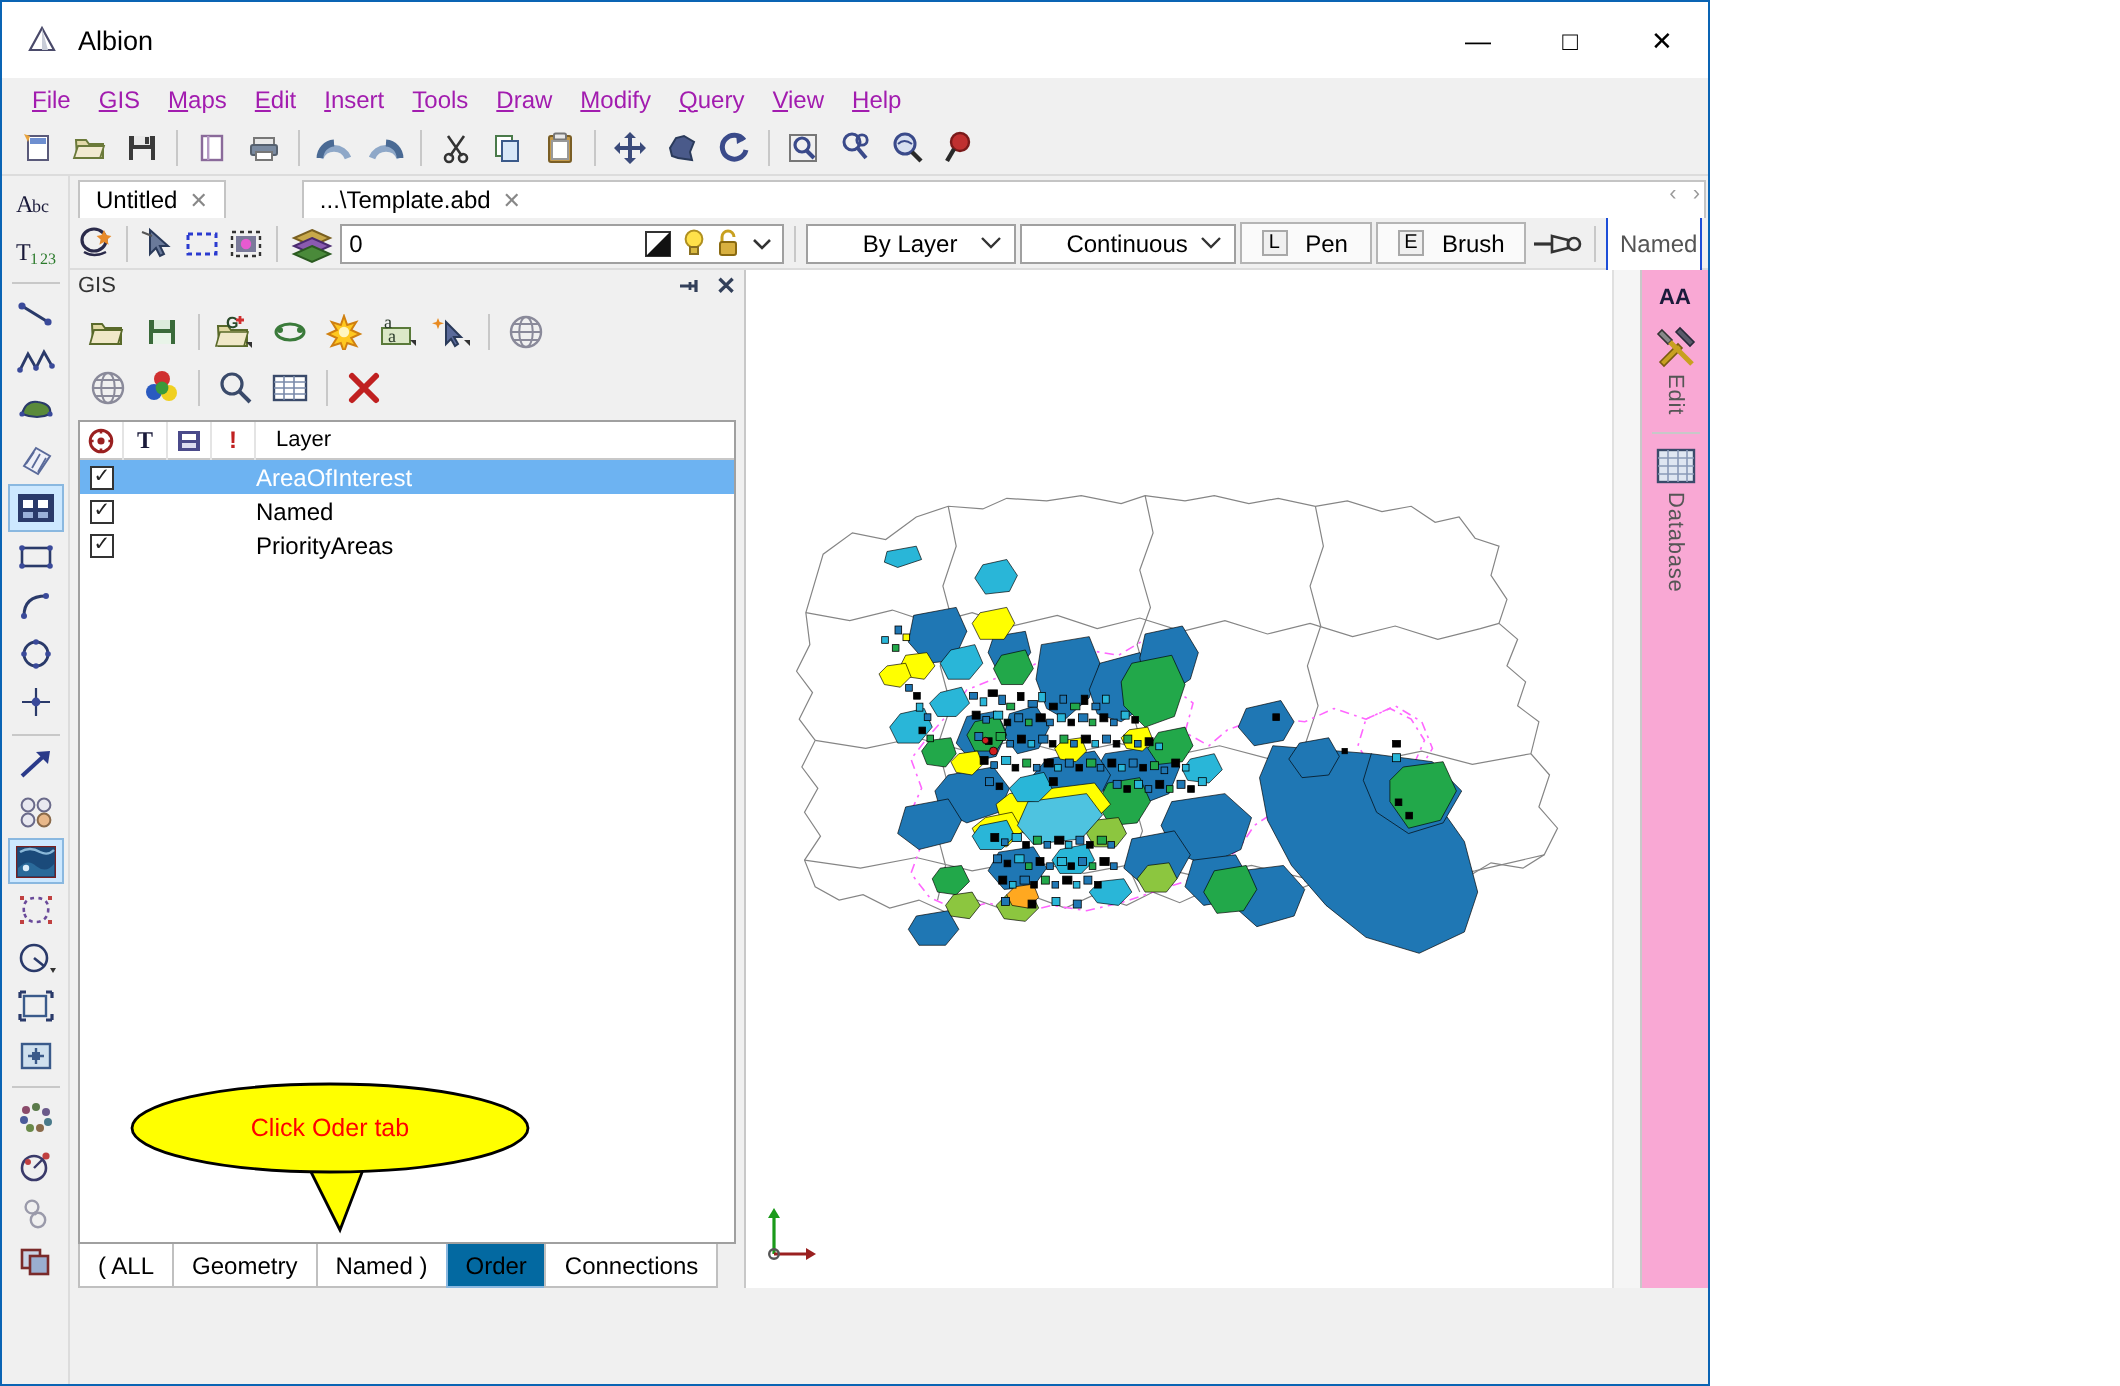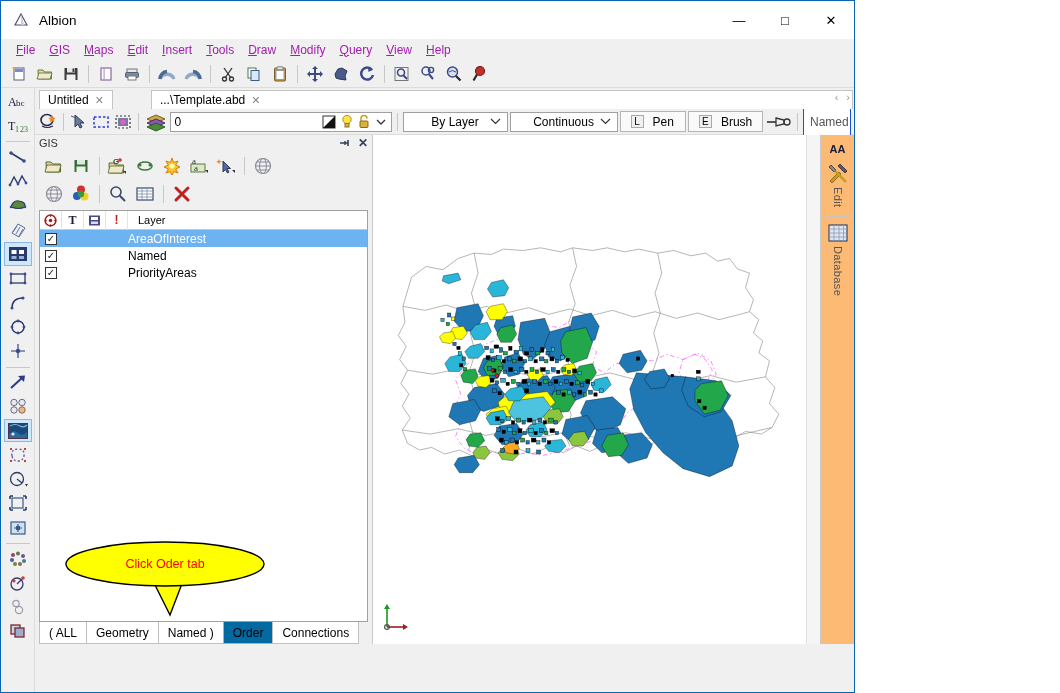--- a/index.html
+++ b/index.html
@@ -187,21 +187,21 @@
 
   .maparea { flex: 1; background: #fff; position: relative; overflow: hidden; }
   .mapscroll-v {
     position: absolute; right: 0; top: 0; width: 14px; bottom: 0;
     background: #f5f5f5; border-left: 1px solid #e0e0e0;
   }
   .axisicon { position: absolute; left: 8px; bottom: 8px; }
 
   
   .rdock {
-    width: 34px; background: #fdba74; border-left: 1px solid #c8c8c8;
+    width: 34px; background: #f9a8d4; border-left: 1px solid #c8c8c8;
     display: flex; flex-direction: column; align-items: center; padding-top: 3px;
   }
   .rdockbtn {
     width: 26px; display: flex; flex-direction: column; align-items: center;
     margin-bottom: 2px;
   }
   .rvlabel {
     writing-mode: vertical-rl; font-size: 11px; color: #555;
     margin-top: 3px; letter-spacing: 0.4px;
   }

